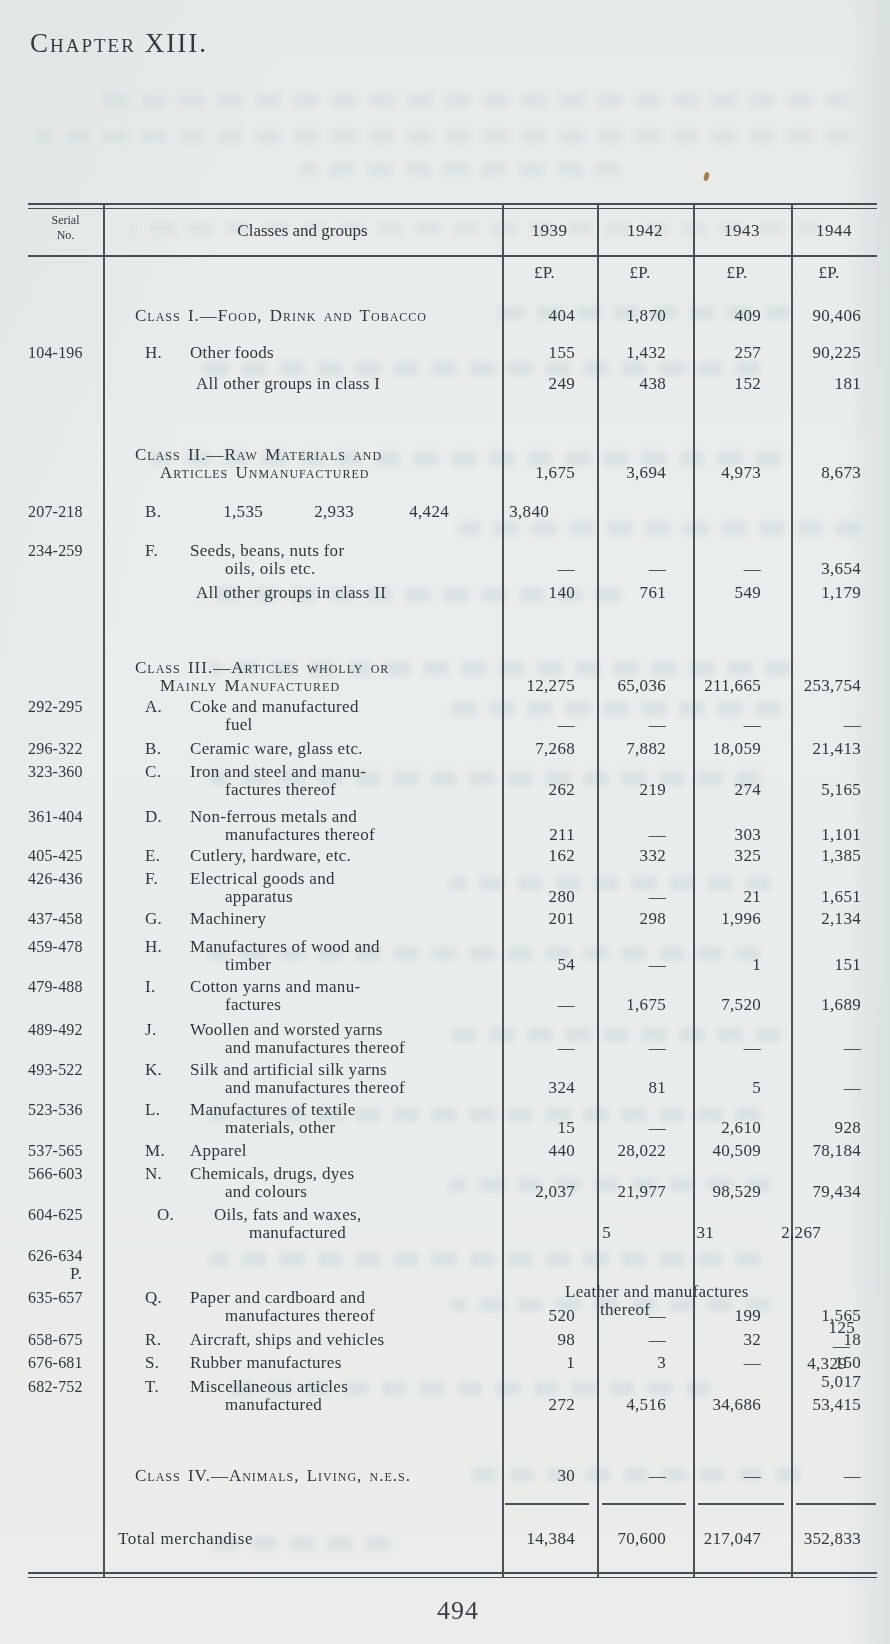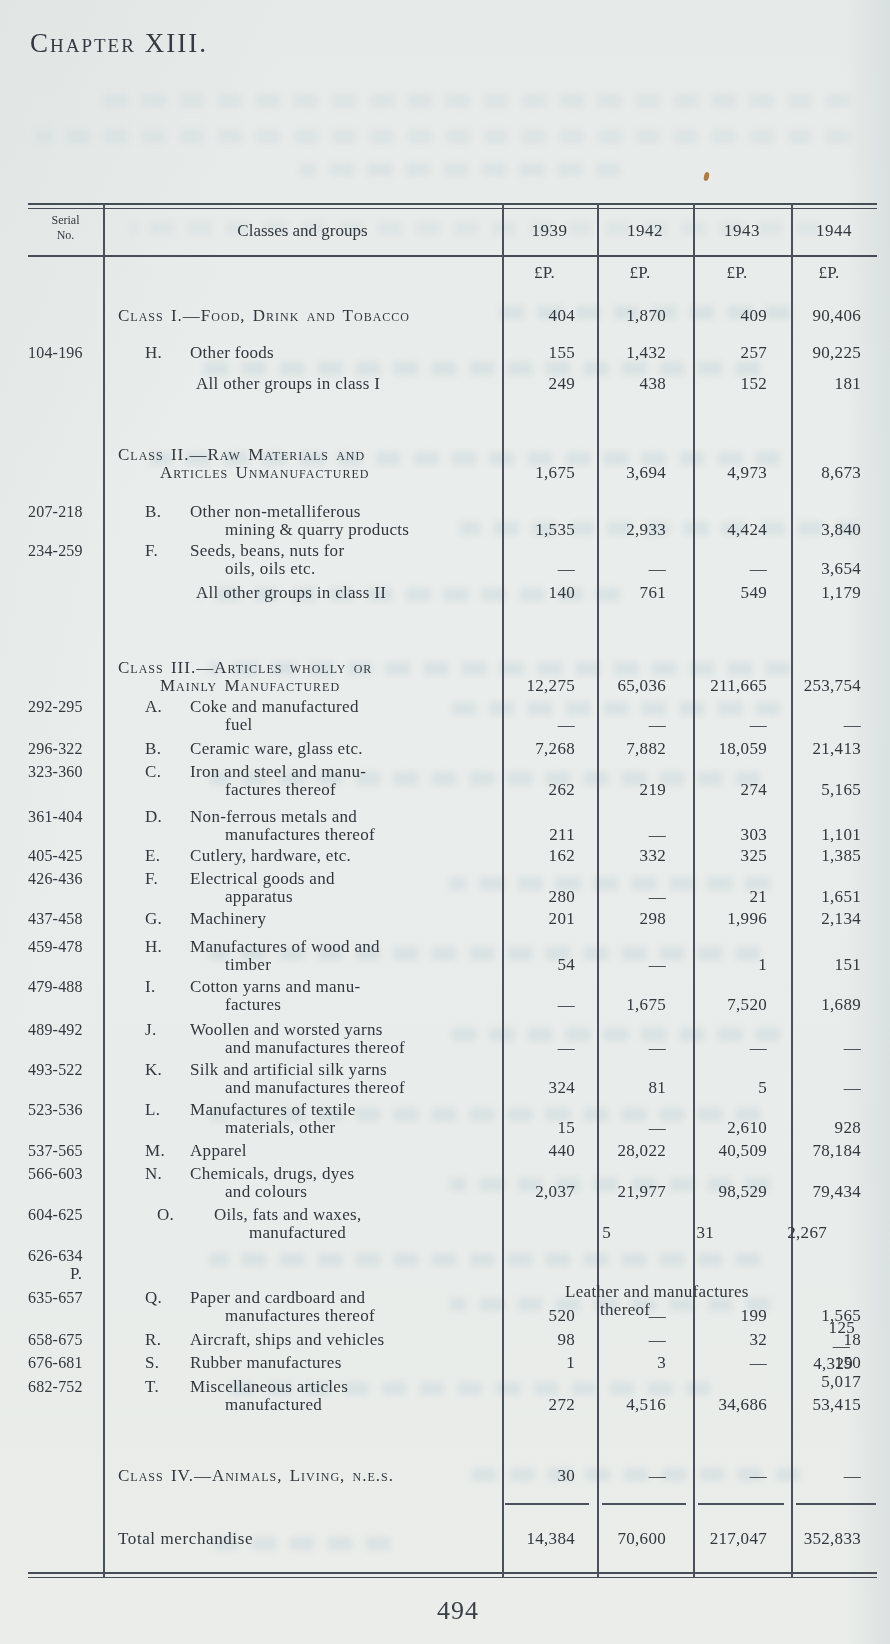--- a/index.html
+++ b/index.html
@@ -52,28 +52,28 @@
   .row{ position:absolute; left:28px; width:849px; display:flex; align-items:flex-end;
     font-size:17px; line-height:18px; letter-spacing:.3px; }
   .cell{ flex:none; }
   .cell.serial{ width:75px; text-align:left; font-size:16px; align-self:flex-start; letter-spacing:.2px; }
   .cell.letter{ width:87px; padding-left:42px; align-self:flex-start; }
   .cell.label{ width:312px; }
   .row.class .cell.label, .row.subtotal .cell.label,
   .row.total .cell.label, .row.currency .cell.label{ width:399px; }
   .row.group .line.wrap{ padding-left:35px; }
   .row.class .cell.label{ font-variant:small-caps; letter-spacing:1px; word-spacing:2px; }
-  .row.class .line{ padding-left:15px; }
+  .row.class .line{ padding-left:32px; }
   .row.class .line.wrap{ padding-left:57px; }
   .row.subtotal .line{ padding-left:93px; }
   .row.total .line{ padding-left:15px; letter-spacing:.6px; }
   .cell.val{ text-align:right; }
   .cell.v0{ width:95px; padding-right:22px; }
   .cell.v1{ width:96px; padding-right:27px; }
-  .cell.v2{ width:98px; padding-right:24px; }
+  .cell.v2{ width:98px; padding-right:30px; }
   .cell.v3{ width:86px; padding-right:16px; }
   .row.currency .cell.val{ text-align:center; padding-right:10px; }
 
   .page-number{
     position:absolute; left:28px; top:1596px; width:860px; text-align:center;
     font-size:26px; letter-spacing:1px; color:#3a4046;
   }
 </style>
 </head>
 <body>
@@ -178,24 +178,20 @@
           <div class="line wrap">Articles Unmanufactured</div>
         </div>
         <div class="cell val v0">1,675</div>
         <div class="cell val v1">3,694</div>
         <div class="cell val v2">4,973</div>
         <div class="cell val v3">8,673</div>
       </div>
       <div class="row group" style="top: 503px;">
         <div class="cell serial">207-218</div>
         <div class="cell letter">B.</div>
-        <div class="cell label">
-          <div class="line">Other non-metalliferous</div>
-          <div class="line wrap">mining &amp; quarry products</div>
-        </div>
         <div class="cell val v0">1,535</div>
         <div class="cell val v1">2,933</div>
         <div class="cell val v2">4,424</div>
         <div class="cell val v3">3,840</div>
       </div>
       <div class="row group" style="top: 542px;">
         <div class="cell serial">234-259</div>
         <div class="cell letter">F.</div>
         <div class="cell label">
           <div class="line">Seeds, beans, nuts for</div>

